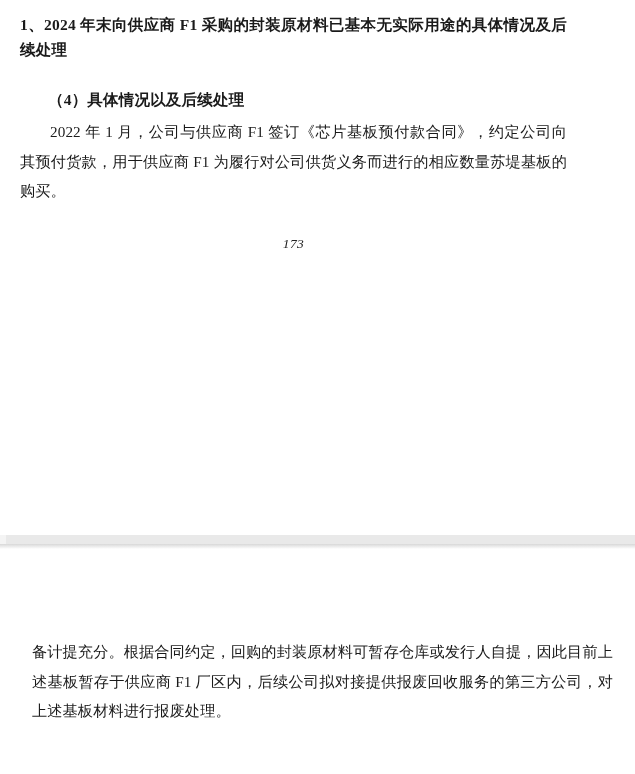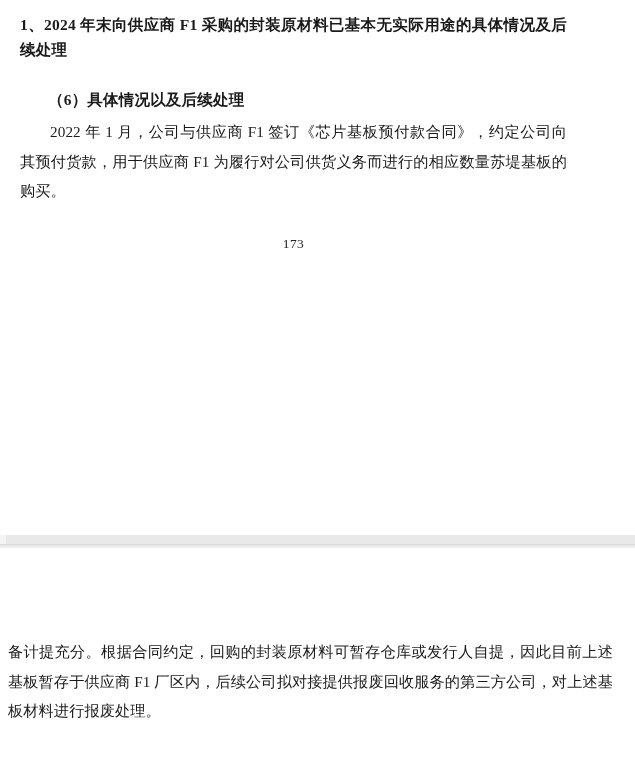--- a/index.html
+++ b/index.html
@@ -51,20 +51,21 @@
   }
   p.body-text.no-indent {
     text-indent: 0;
   }
   .page-number {
     text-align: center;
     font-size: 13.5px;
     margin-top: 30px;
     color: #222;
     letter-spacing: 0.4px;
+    font-style: italic;
   }
   .page-gap {
     position: absolute;
     left: 0;
     top: 513px;
     width: 635px;
     height: 22px;
     background: #ffffff;
   }
   .page-break-band {
@@ -81,21 +82,21 @@
     top: 544px;
     width: 635px;
     height: 5px;
     background: linear-gradient(to bottom, #d8d8d8, #ffffff);
   }
   .section-bottom {
     position: absolute;
     left: 0;
     top: 549px;
     width: 635px;
-    padding: 0 22px 0 8px;
+    padding: 0 22px 0 32px;
     box-sizing: border-box;
   }
   .blank-space {
     height: 84px;
   }
   .edge-line {
     position: absolute;
     left: 0;
     top: 535px;
     width: 6px;
@@ -104,21 +105,21 @@
   }
 </style>
 </head>
 <body>
 
 <div class="page">
 
   <div class="section-top">
     <h1 class="heading-1">1、2024 年末向供应商 F1 采购的封装原材料已基本无实际用途的具体情况及后续处理</h1>
 
-    <h2 class="heading-2">（6）具体情况以及后续处理</h2>
+    <h2 class="heading-2">（4）具体情况以及后续处理</h2>
 
     <p class="body-text">2022 年 1 月，公司与供应商 F1 签订《芯片基板预付款合同》，约定公司向其预付货款，用于供应商 F1 为履行对公司供货义务而进行的相应数量苏堤基板的购买。</p>
 
 
     <div class="page-number">173</div>
   </div>
 
   <div class="page-gap"></div>
   <div class="page-break-band"></div>
   <div class="edge-line"></div>

